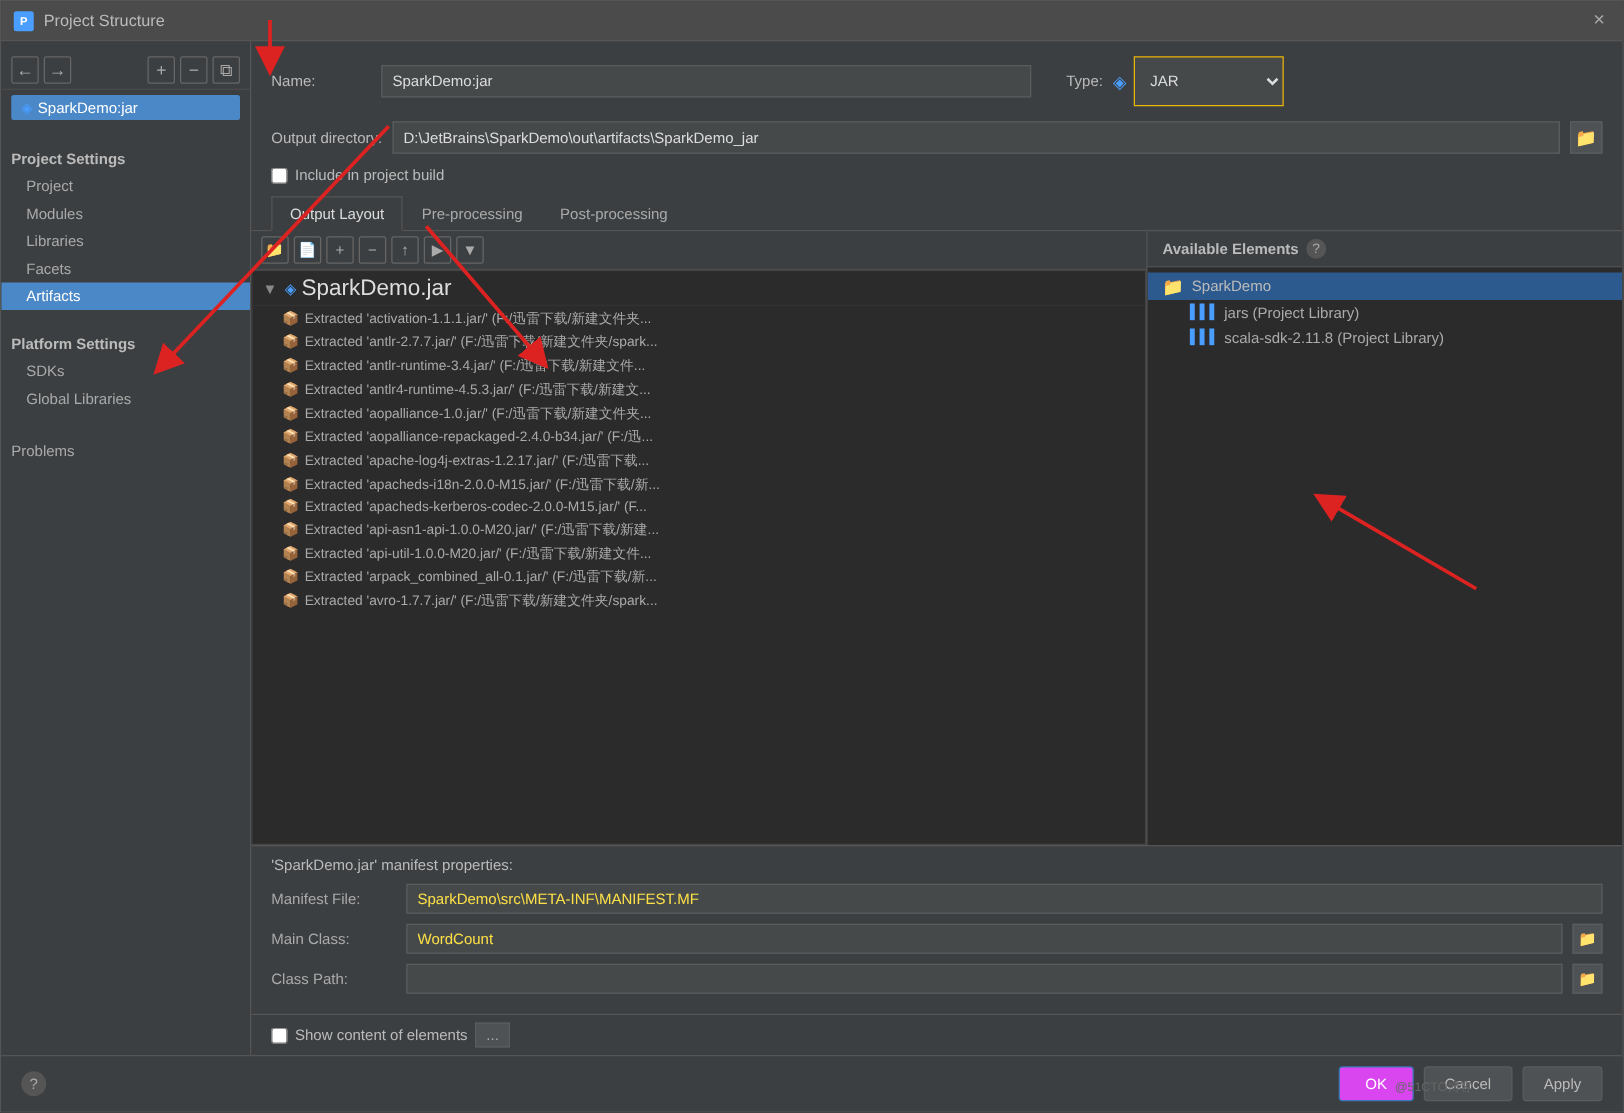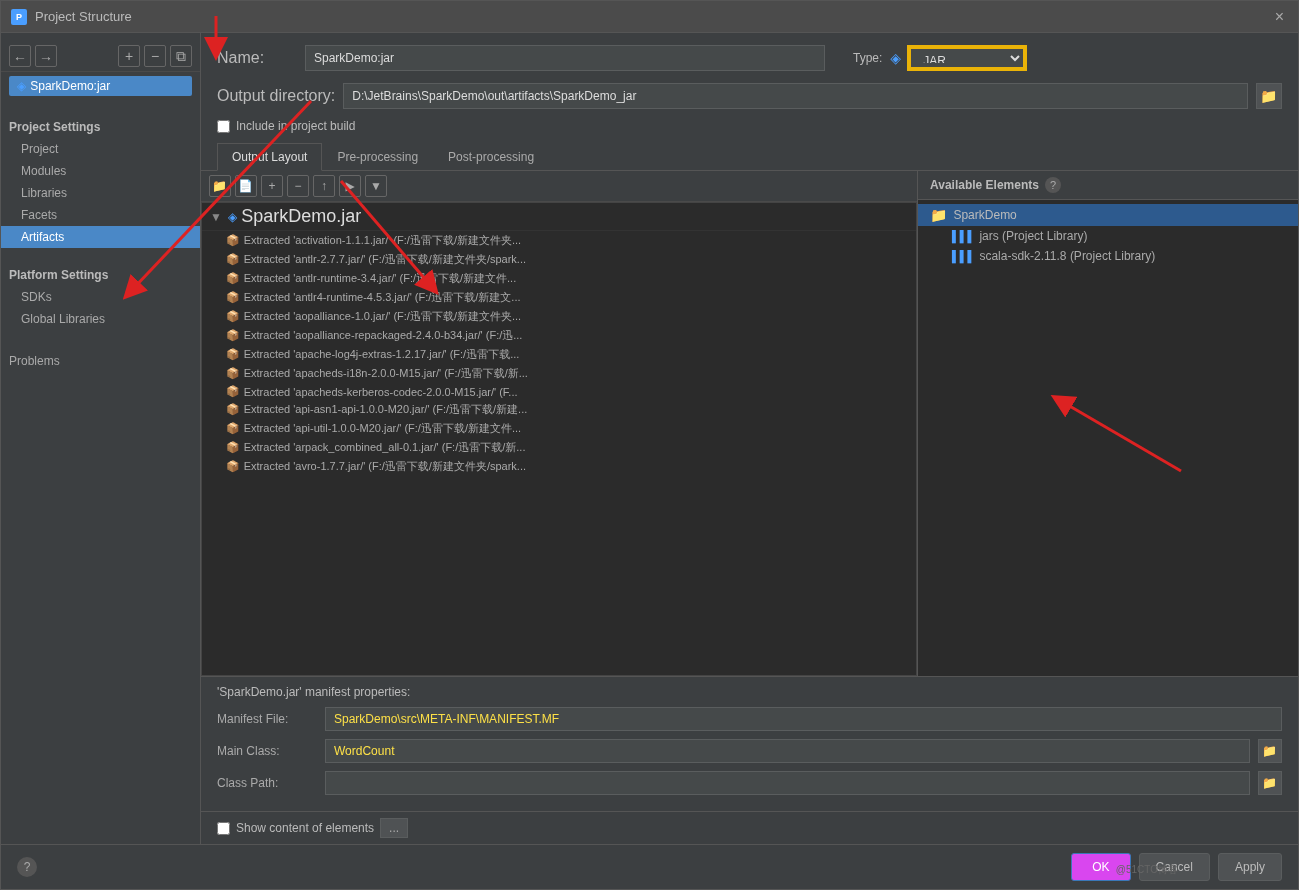--- a/index.html
+++ b/index.html
@@ -104,45 +104,45 @@
       flex-direction: column;
       overflow: hidden;
     }
 
     .name-row {
       display: flex;
       align-items: center;
       padding: 12px 16px 8px 16px;
       gap: 8px;
     }
-    .label { color: #bbbbbb; font-size: 16px; min-width: 80px; }
+    .label { color: #bbbbbb; font-size: 12px; min-width: 80px; }
     .name-input {
       flex: 1;
       max-width: 520px;
       background: #45494a;
       border: 1px solid #5a5d5e;
       color: #dddddd;
       padding: 4px 8px;
       font-size: 12px;
       height: 26px;
     }
     .type-label { color: #bbbbbb; margin-left: 20px; }
     .type-select-row {
       display: flex;
       align-items: center;
       gap: 6px;
     }
     .jar-icon { color: #4a9eff; font-size: 14px; }
     .type-select {
       background: #45494a;
-      border: 4px solid #eab308;
+      border: 1px solid #eab308;
       color: #dddddd;
       padding: 4px 24px 4px 8px;
       font-size: 12px;
-      height: 26px;
+      height: 40px;
       min-width: 120px;
       cursor: pointer;
     }
 
     .output-dir-row {
       display: flex;
       align-items: center;
       padding: 4px 16px;
       gap: 8px;
     }

